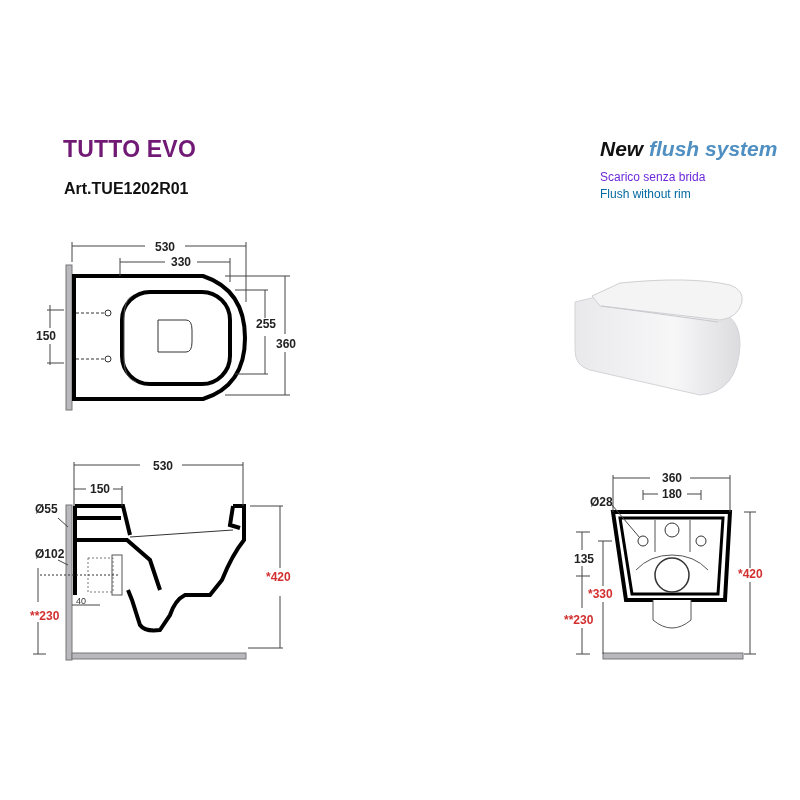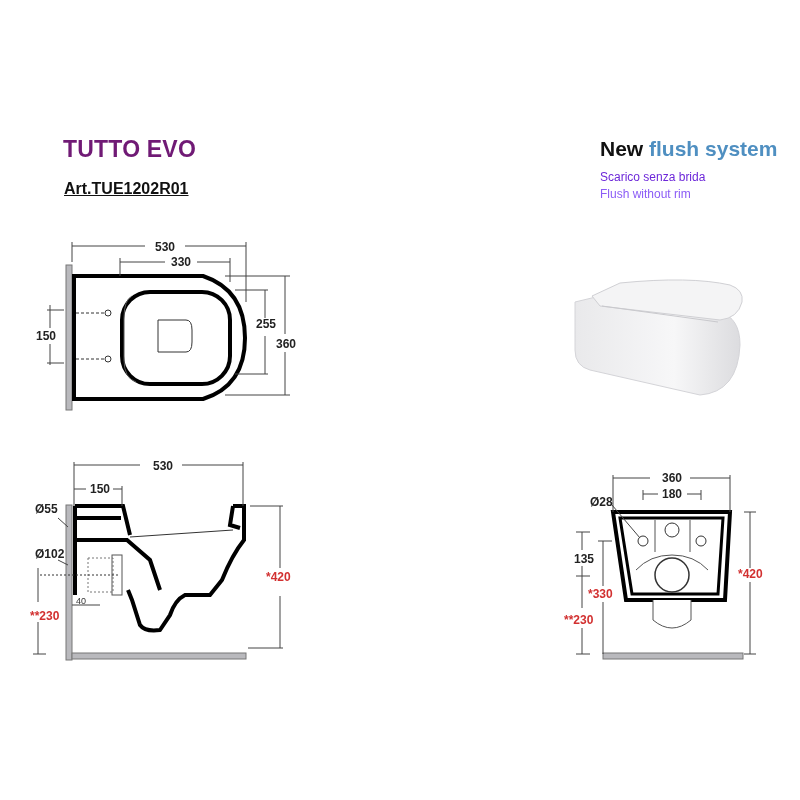--- a/index.html
+++ b/index.html
@@ -1,23 +1,23 @@
 <!DOCTYPE html>
 <html><head>
 <meta charset="utf-8">
 <style>
   html, body { margin: 0; padding: 0; background: #ffffff; }
   body { width: 800px; height: 800px; position: relative; overflow: hidden; font-family: "Liberation Sans", sans-serif; }
   .abs { position: absolute; }
   .title { left: 63px; top: 136px; font-size: 23px; font-weight: bold; color: #701a75; letter-spacing: 0.2px; }
-  .article { left: 64px; top: 180px; font-size: 16px; font-weight: bold; color: #111; text-decoration: underline; }
-  .flush-title { left: 600px; top: 137px; font-size: 21px; font-weight: bold; color: #111; }
+  .article { left: 64px; top: 180px; font-size: 16px; font-weight: bold; color: #111; }
+  .flush-title { left: 600px; top: 137px; font-size: 21px; font-weight: bold; font-style: italic; color: #111; }
   .flush-title .accent { color: #4f8fc1; }
   .flush-it { left: 600px; top: 170px; font-size: 12px; color: #6d28d9; }
-  .flush-en { left: 600px; top: 187px; font-size: 12px; color: #8b5cf6; }
+  .flush-en { left: 600px; top: 187px; font-size: 12px; color: #0369a1; }
   svg text { font-family: "Liberation Sans", sans-serif; font-weight: bold; }
   .dim { font-size: 12px; fill: #222; }
   .dim-red { font-size: 12px; fill: #d23030; }
   .small { font-size: 9px; font-weight: normal; fill: #333; }
 </style>
 </head>
 <body>
 
 <div class="abs title">TUTTO EVO</div>
 <div class="abs article">Art.TUE1202R01</div>

